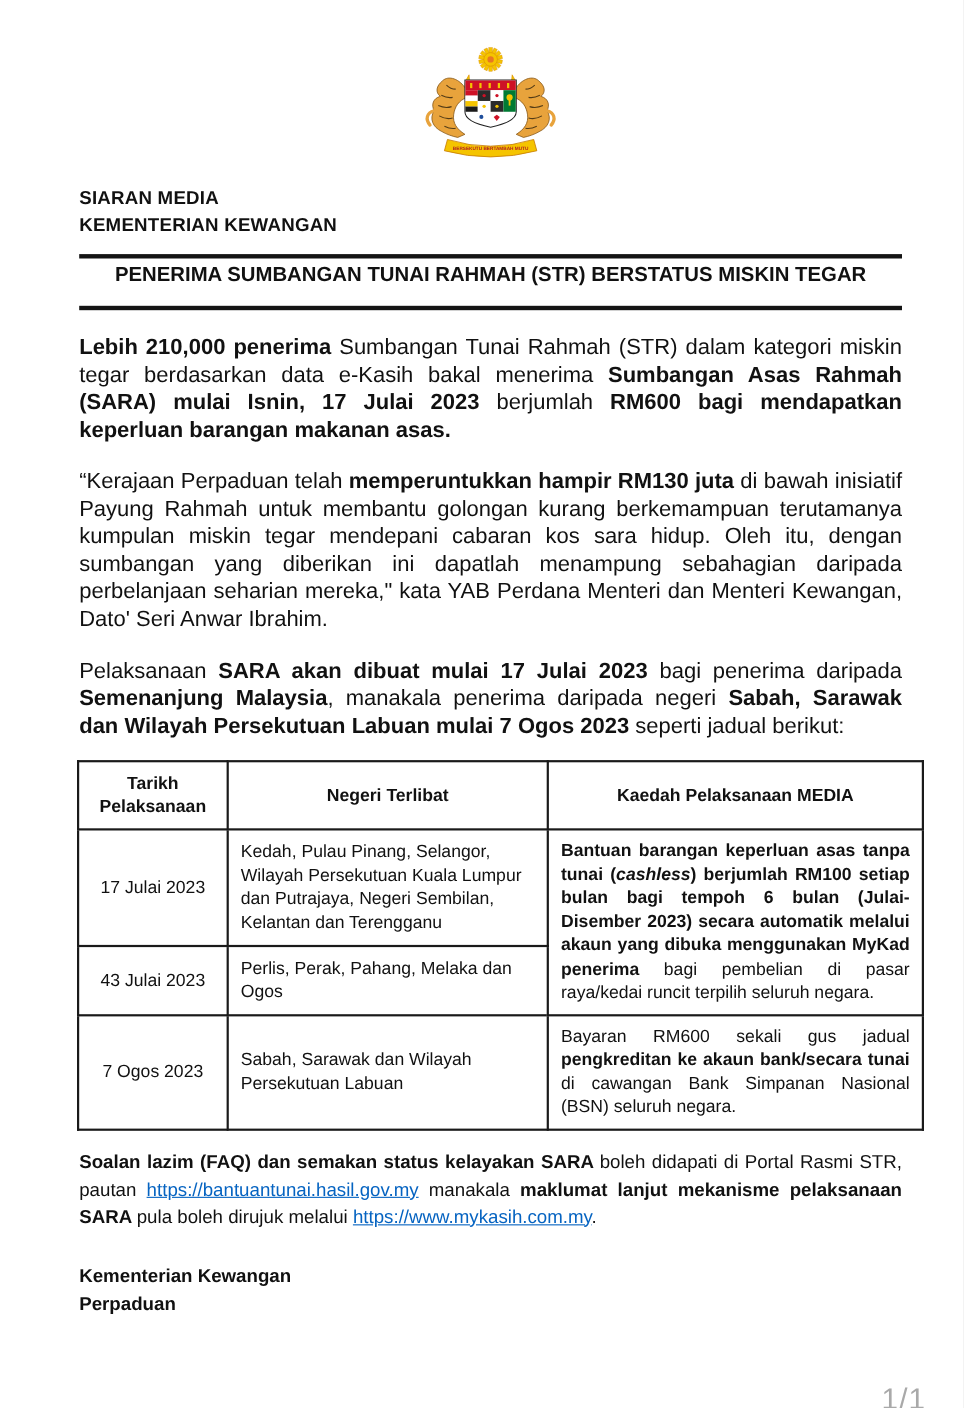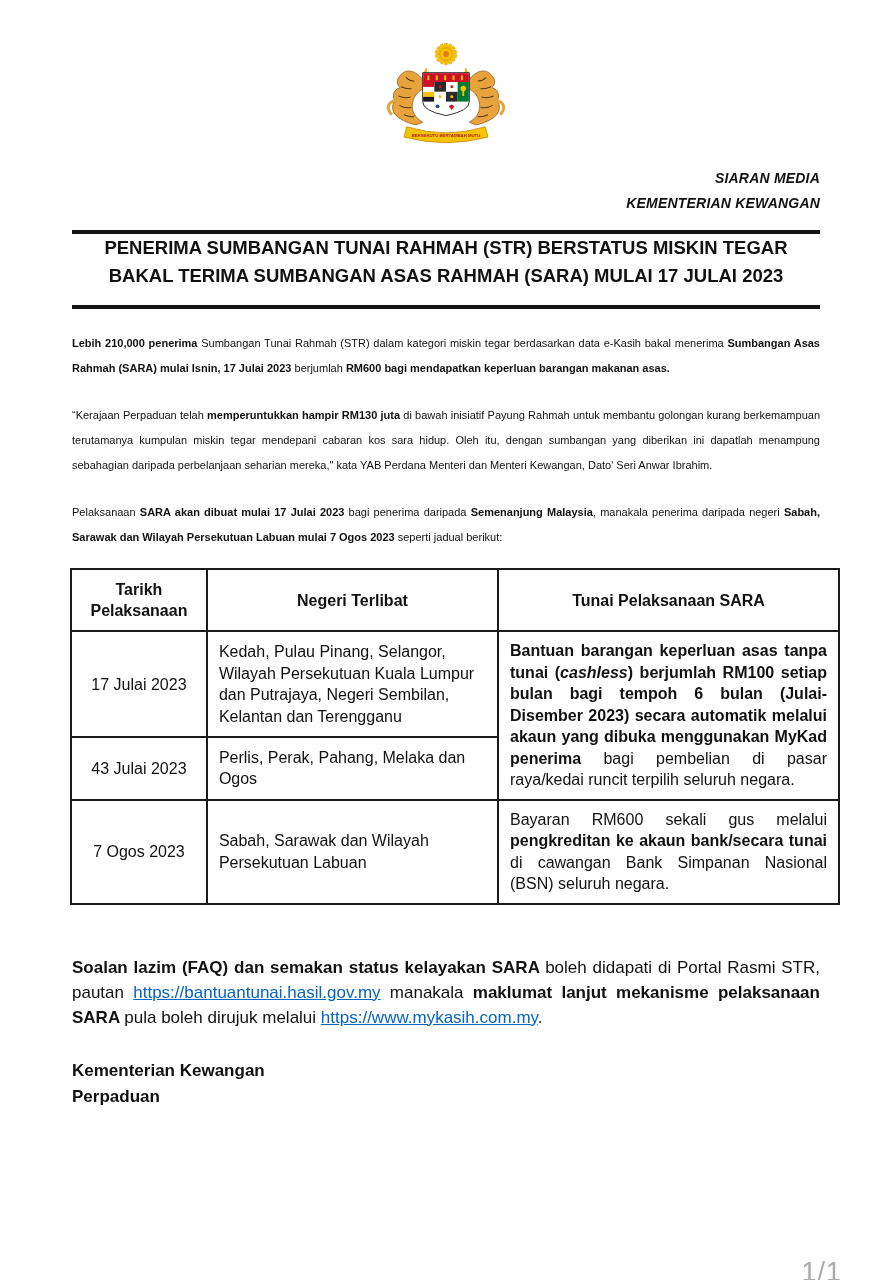--- a/index.html
+++ b/index.html
@@ -7,44 +7,44 @@
     position:relative;
     width:876px;height:1280px;
     background:#ffffff;
     margin:0 auto;
     overflow:hidden;
     font-family:"Liberation Sans","DejaVu Sans",sans-serif;
     color:#111;
   }
   .content{margin:0 56px 0 72px;}
   .logo-wrap{text-align:center;padding-top:40px;}
-  .doc-title{margin-top:10px;text-align:right;font-weight:bold;font-size:14px;line-height:25px;letter-spacing:.2px;font-style:italic;}
+  .doc-title{margin-top:10px;text-align:left;font-weight:bold;font-size:17px;line-height:25px;letter-spacing:.2px;}
   .rule{height:4px;background:#141414;margin-top:14px;}
   .rule.below-head{margin-top:15px;}
   .headline{text-align:center;font-weight:bold;font-size:18.5px;line-height:28px;}
-  p.body{font-size:11px;line-height:25px;text-align:justify;margin:22px 0 0 0;}
+  p.body{font-size:20px;line-height:25px;text-align:justify;margin:22px 0 0 0;}
   table.impl{
     border-collapse:collapse;
     width:770px;
     margin-top:18px;
     margin-left:-2px;
     font-size:16px;
   }
   table.impl th,table.impl td{
     border:2px solid #1a1a1a;
     padding:8px 11px;
     vertical-align:middle;
   }
   table.impl th{
     font-weight:bold;text-align:center;font-size:16px;line-height:21px;padding:9px 6px;
   }
   td.c-date{width:112px;text-align:center;padding-left:16px;line-height:21px;}
   td.c-states{width:268px;line-height:21.5px;}
   td.c-method{width:318px;text-align:justify;vertical-align:top;line-height:21.5px;}
-  .footer-para{font-size:17px;line-height:25px;text-align:justify;margin-top:50px;}
+  .footer-para{font-size:17px;line-height:25px;text-align:justify;margin-top:16px;}
   .signature{margin-top:28px;font-weight:bold;font-size:17px;line-height:26px;}
   .page-number{
     position:absolute;right:34px;bottom:-8px;
     font-size:27px;color:#a9a9a9;font-weight:500;letter-spacing:1px;
   }
   .link{color:#0563C1;text-decoration:underline;cursor:pointer;}
 </style>
 </head>
 <body>
 
@@ -135,53 +135,52 @@
 
     <div class="doc-title">
       <div>SIARAN MEDIA</div>
       <div>KEMENTERIAN KEWANGAN</div>
     </div>
 
     <div class="rule"></div>
 
     <div class="headline">
       <div>PENERIMA SUMBANGAN TUNAI RAHMAH (STR) BERSTATUS MISKIN TEGAR</div>
-      <div>BAKAL TERIMA SUMBANGAN ASAS RAHMAH (SARA) MULAI 17 JULAI 2023</div>
     </div>
 
     <div class="rule below-head"></div>
 
     <p class="body"><span style="font-weight: bold;">Lebih 210,000 penerima </span><span>Sumbangan Tunai Rahmah (STR) dalam kategori miskin tegar berdasarkan data e-Kasih bakal menerima </span><span style="font-weight: bold;">Sumbangan Asas Rahmah (SARA) mulai Isnin, 17 Julai 2023 </span><span>berjumlah </span><span style="font-weight: bold;">RM600 bagi mendapatkan keperluan barangan makanan asas.</span></p>
 
     <p class="body"><span>“Kerajaan Perpaduan telah </span><span style="font-weight: bold;">memperuntukkan hampir RM130 juta </span><span>di bawah inisiatif Payung Rahmah untuk membantu golongan kurang berkemampuan terutamanya kumpulan miskin tegar mendepani cabaran kos sara hidup. Oleh itu, dengan sumbangan yang diberikan ini dapatlah menampung sebahagian daripada perbelanjaan seharian mereka," kata YAB Perdana Menteri dan Menteri Kewangan, Dato' Seri Anwar Ibrahim.</span></p>
 
     <p class="body"><span>Pelaksanaan </span><span style="font-weight: bold;">SARA akan dibuat mulai 17 Julai 2023 </span><span>bagi penerima daripada </span><span style="font-weight: bold;">Semenanjung Malaysia</span><span>, manakala penerima daripada negeri </span><span style="font-weight: bold;">Sabah, Sarawak dan Wilayah Persekutuan Labuan mulai 7 Ogos 2023 </span><span>seperti jadual berikut:</span></p>
 
     <table class="impl">
       <thead>
         <tr>
           <th>Tarikh Pelaksanaan</th>
           <th>Negeri Terlibat</th>
-          <th>Tunai Pelaksanaan SARA</th>
+          <th>Kaedah Pelaksanaan MEDIA</th>
         </tr>
       </thead>
       <tbody>
         <tr>
           <td class="c-date">17 Julai 2023</td>
           <td class="c-states">Kedah, Pulau Pinang, Selangor, Wilayah Persekutuan Kuala Lumpur dan Putrajaya, Negeri Sembilan, Kelantan dan Terengganu</td>
           <td class="c-method" rowspan="2"><span style="font-weight: bold;">Bantuan barangan keperluan asas tanpa tunai (</span><span style="font-weight: bold; font-style: italic;">cashless</span><span style="font-weight: bold;">) berjumlah RM100 setiap bulan bagi tempoh 6 bulan (Julai-Disember 2023) secara automatik melalui akaun yang dibuka menggunakan MyKad penerima </span><span>bagi pembelian di pasar raya/kedai runcit terpilih seluruh negara.</span></td>
         </tr>
         <tr>
           <td class="c-date">43 Julai 2023</td>
           <td class="c-states">Perlis, Perak, Pahang, Melaka dan Ogos</td>
         </tr>
         <tr>
           <td class="c-date">7 Ogos 2023</td>
           <td class="c-states">Sabah, Sarawak dan Wilayah Persekutuan Labuan</td>
-          <td class="c-method"><span>Bayaran RM600 sekali gus melalui </span><span style="font-weight: bold;">pengkreditan ke akaun bank/secara tunai </span><span>di cawangan Bank Simpanan Nasional (BSN) seluruh negara.</span></td>
+          <td class="c-method"><span>Bayaran RM600 sekali gus jadual </span><span style="font-weight: bold;">pengkreditan ke akaun bank/secara tunai </span><span>di cawangan Bank Simpanan Nasional (BSN) seluruh negara.</span></td>
         </tr>
       </tbody>
     </table>
 
     <p class="footer-para"><span style="font-weight: bold;">Soalan lazim (FAQ) dan semakan status kelayakan SARA </span><span>boleh didapati di Portal Rasmi STR, pautan </span><a class="link" href="#">https://bantuantunai.hasil.gov.my</a><span> manakala </span><span style="font-weight: bold;">maklumat lanjut mekanisme pelaksanaan SARA </span><span>pula boleh dirujuk melalui </span><a class="link" href="#">https://www.mykasih.com.my</a><span>.</span></p>
 
     <div class="signature">
       <div>Kementerian Kewangan</div>
       <div>Perpaduan</div>
     </div>

